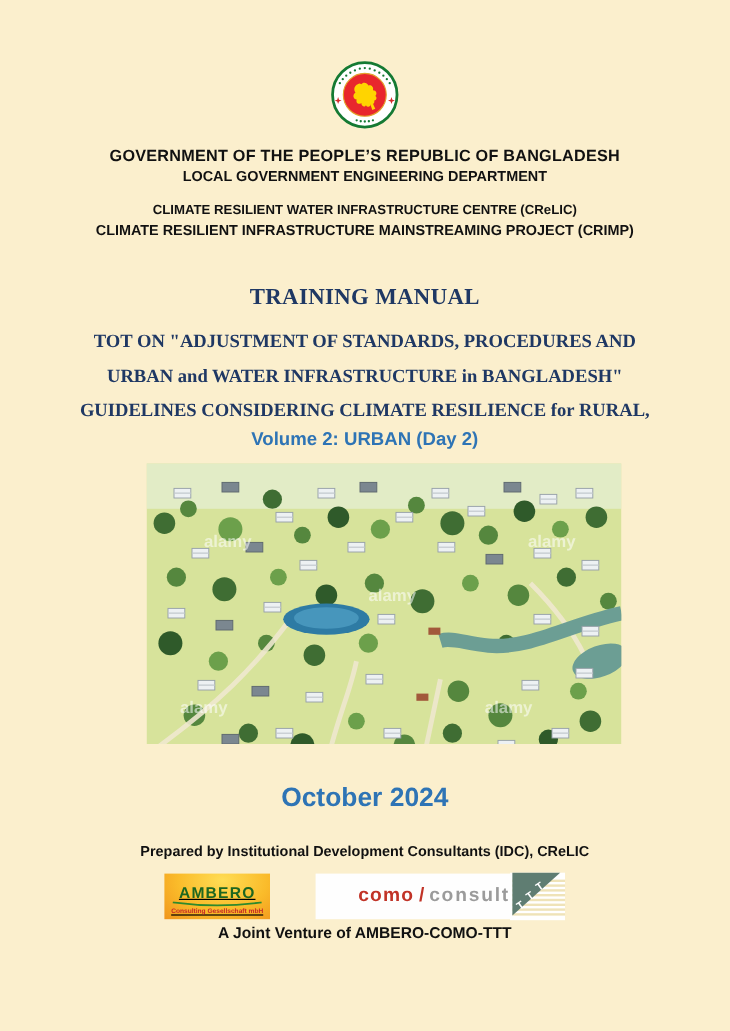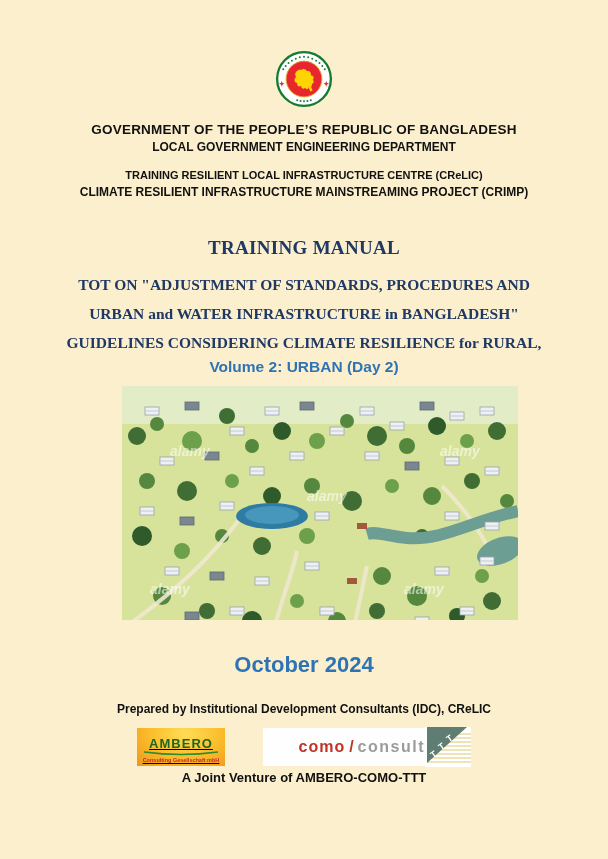--- a/index.html
+++ b/index.html
@@ -15,21 +15,21 @@
   .gov1{top:122px;font-size:13.5px;font-weight:bold;letter-spacing:.2px;}
   .gov2{top:140px;font-size:12px;font-weight:bold;}
   .centre1{top:169px;font-size:11px;font-weight:bold;}
   .centre2{top:185px;font-size:12px;font-weight:bold;}
 
   .training{top:237px;font-size:19px;font-weight:bold;letter-spacing:.3px;}
   .tot{top:270px;font-size:15.5px;font-weight:bold;line-height:29px;}
   .tot span{display:block;}
   .volume{top:358px;font-size:15.5px;font-weight:bold;}
 
-  .photo{position:absolute;top:386px;left:122px;width:396px;height:234px;overflow:hidden;font-style:italic;}
+  .photo{position:absolute;top:386px;left:122px;width:396px;height:234px;overflow:hidden;}
   .photo svg{display:block;}
 
   .october{top:652px;font-size:22px;font-weight:bold;}
   .prepared{top:702px;font-size:12px;font-weight:bold;}
 
   .logos{position:absolute;top:727px;left:0;width:608px;display:flex;justify-content:center;align-items:center;}
   .logo-ambero{width:88px;height:38px;position:relative;
      background:radial-gradient(ellipse at 55% 15%, #FFDD55 0%, #FABB2A 55%, #F0951C 100%);
      display:flex;flex-direction:column;justify-content:flex-end;align-items:center;text-decoration:underline;}
   .ambero-word{color:#1E6620;font-weight:bold;font-size:13px;letter-spacing:1px;line-height:13px;}
@@ -77,21 +77,21 @@
   </g>
   <circle cx="0" cy="0" r="18.5" fill="#E8262D" stroke="#E3A12B" stroke-width="1"></circle>
   <g fill="#FFD400">
     <path d="M -6,-9 C -9,-8 -10,-4 -8,-2 C -11,0 -10,4 -7,4 C -8,7 -5,9 -3,7 C -3,10 0,11 1,9 C 2,11 5,11 5,8 C 7,9 9,7 8,5 C 10,5 11,2 9,1 C 11,-1 10,-4 7,-4 C 8,-7 5,-9 3,-8 C 2,-11 -2,-11 -3,-9 C -4,-10 -5,-10 -6,-9 Z"></path>
     <path d="M 5,3 L 9,12 L 6.5,13 L 3.5,5 Z"></path>
   </g>
 </svg>
 
 <div class="abs gov1 black">GOVERNMENT OF THE PEOPLE’S REPUBLIC OF BANGLADESH</div>
 <div class="abs gov2 black">LOCAL GOVERNMENT ENGINEERING DEPARTMENT</div>
-<div class="abs centre1 black">TRAINING RESILIENT LOCAL INFRASTRUCTURE CENTRE (CReLIC)</div>
+<div class="abs centre1 black">CLIMATE RESILIENT WATER INFRASTRUCTURE CENTRE (CReLIC)</div>
 <div class="abs centre2 black">CLIMATE RESILIENT INFRASTRUCTURE MAINSTREAMING PROJECT (CRIMP)</div>
 
 <div class="abs training navy">TRAINING MANUAL</div>
 <div class="abs tot navy">
   <span>TOT ON "ADJUSTMENT OF STANDARDS, PROCEDURES AND</span>
   <span>URBAN and WATER INFRASTRUCTURE in BANGLADESH"</span>
   <span>GUIDELINES CONSIDERING CLIMATE RESILIENCE for RURAL,</span>
 </div>
 <div class="abs volume blue">Volume 2: URBAN (Day 2)</div>
 

